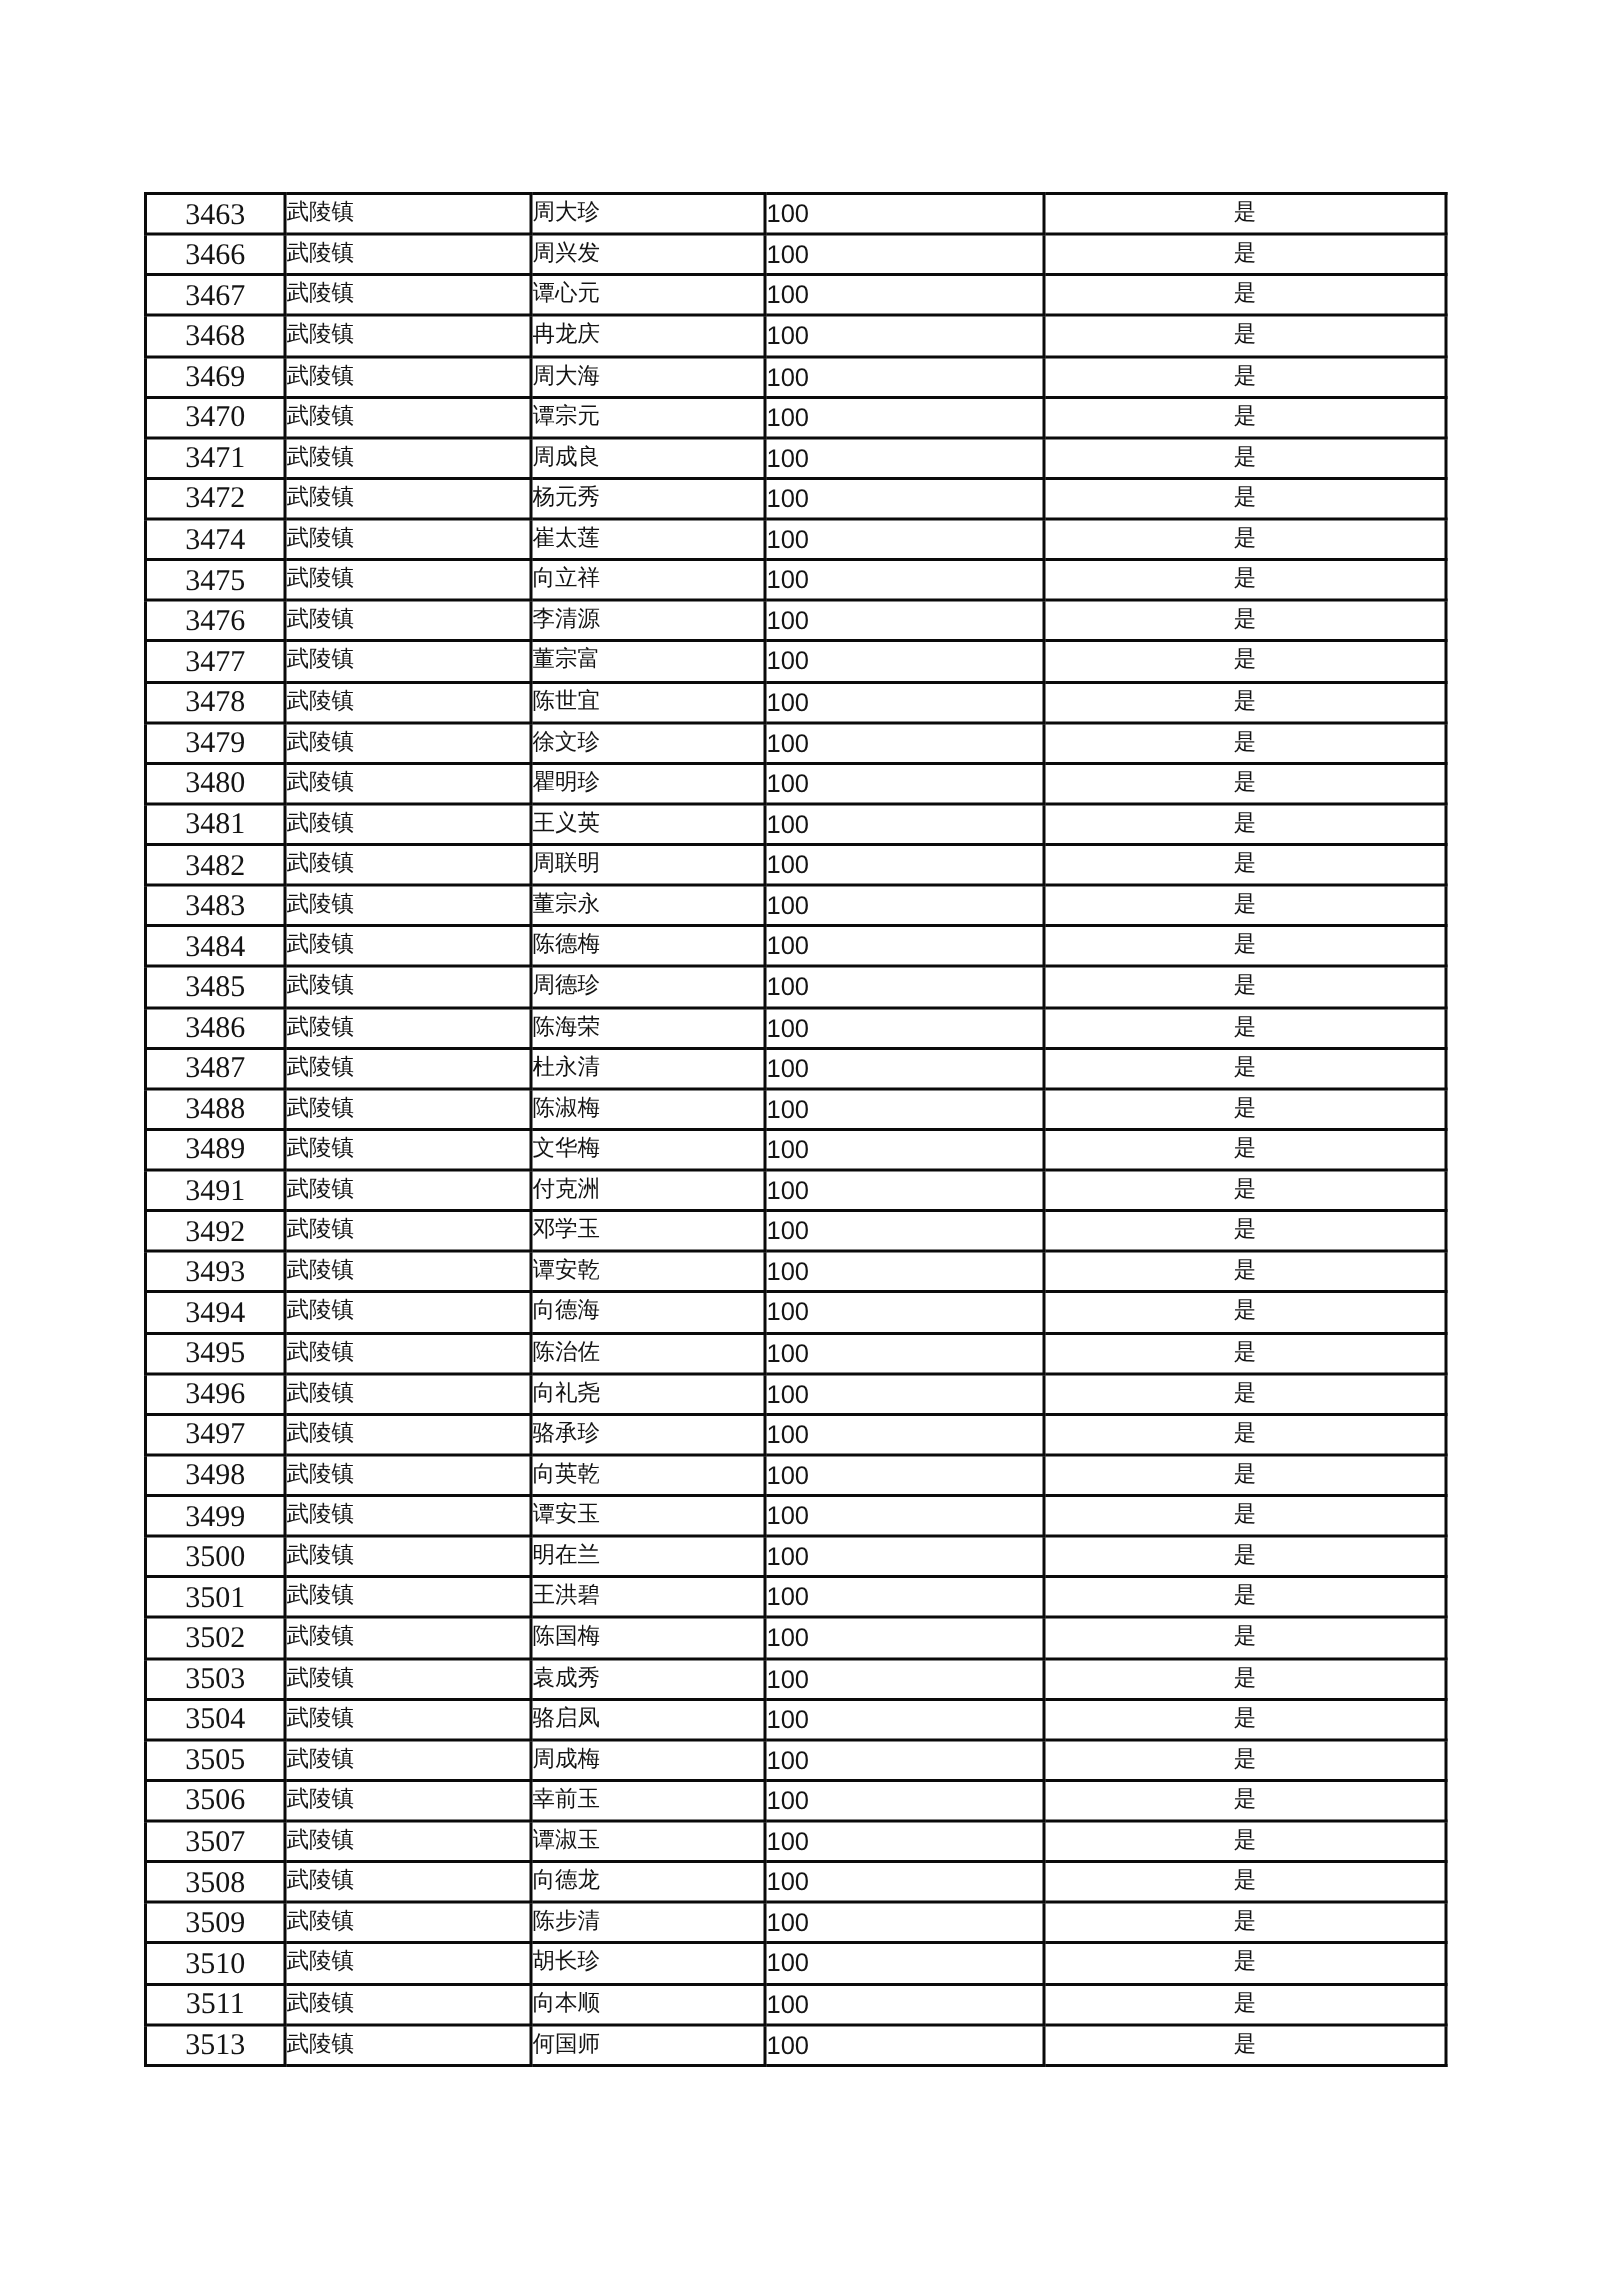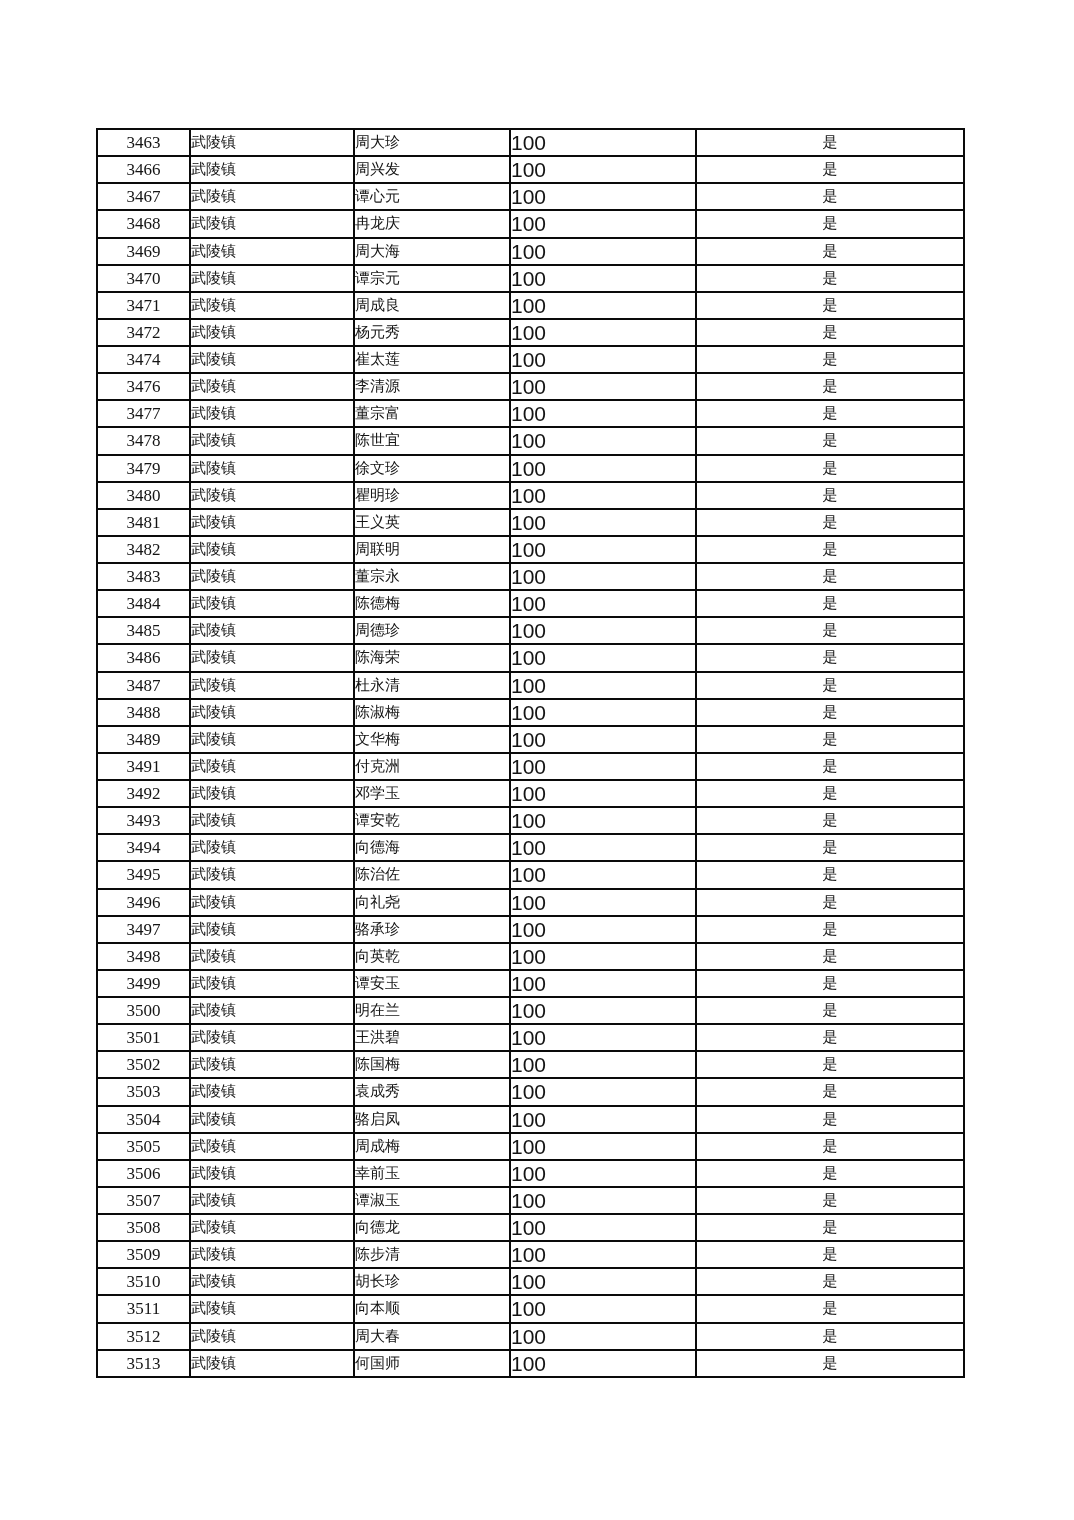--- a/index.html
+++ b/index.html
@@ -28,33 +28,33 @@
     padding: 0;
     vertical-align: middle;
     color: #141414;
     white-space: nowrap;
     overflow: hidden;
     line-height: 1;
   }
   td.c-no {
     text-align: center;
     font-family: "Liberation Serif", "DejaVu Serif", serif;
-    font-size: 17px;
+    font-size: 20px;
   }
   td.c-town, td.c-name {
     text-align: left;
     padding-left: 4px;
     font-family: "Liberation Serif", "DejaVu Serif", serif;
     font-size: 15px;
   }
   td.c-score {
     text-align: left;
     padding-left: 3px;
     font-family: "Liberation Sans", "DejaVu Sans", sans-serif;
-    font-size: 21px;
+    font-size: 17px;
   }
   td.c-flag {
     text-align: center;
     font-family: "Liberation Serif", "DejaVu Serif", serif;
     font-size: 15px;
   }
 </style>
 </head>
 <body>
 
@@ -125,20 +125,27 @@
           <td class="c-flag">是</td>
         </tr>
         <tr>
           <td class="c-no">3474</td>
           <td class="c-town">武陵镇</td>
           <td class="c-name">崔太莲</td>
           <td class="c-score">100</td>
           <td class="c-flag">是</td>
         </tr>
         <tr>
+          <td class="c-no">3475</td>
+          <td class="c-town">武陵镇</td>
+          <td class="c-name">向立祥</td>
+          <td class="c-score">100</td>
+          <td class="c-flag">是</td>
+        </tr>
+        <tr>
           <td class="c-no">3476</td>
           <td class="c-town">武陵镇</td>
           <td class="c-name">李清源</td>
           <td class="c-score">100</td>
           <td class="c-flag">是</td>
         </tr>
         <tr>
           <td class="c-no">3477</td>
           <td class="c-town">武陵镇</td>
           <td class="c-name">董宗富</td>
@@ -366,27 +373,20 @@
           <td class="c-no">3510</td>
           <td class="c-town">武陵镇</td>
           <td class="c-name">胡长珍</td>
           <td class="c-score">100</td>
           <td class="c-flag">是</td>
         </tr>
         <tr>
           <td class="c-no">3511</td>
           <td class="c-town">武陵镇</td>
           <td class="c-name">向本顺</td>
-          <td class="c-score">100</td>
-          <td class="c-flag">是</td>
-        </tr>
-        <tr>
-          <td class="c-no">3512</td>
-          <td class="c-town">武陵镇</td>
-          <td class="c-name">周大春</td>
           <td class="c-score">100</td>
           <td class="c-flag">是</td>
         </tr>
         <tr>
           <td class="c-no">3513</td>
           <td class="c-town">武陵镇</td>
           <td class="c-name">何国师</td>
           <td class="c-score">100</td>
           <td class="c-flag">是</td>
         </tr>

